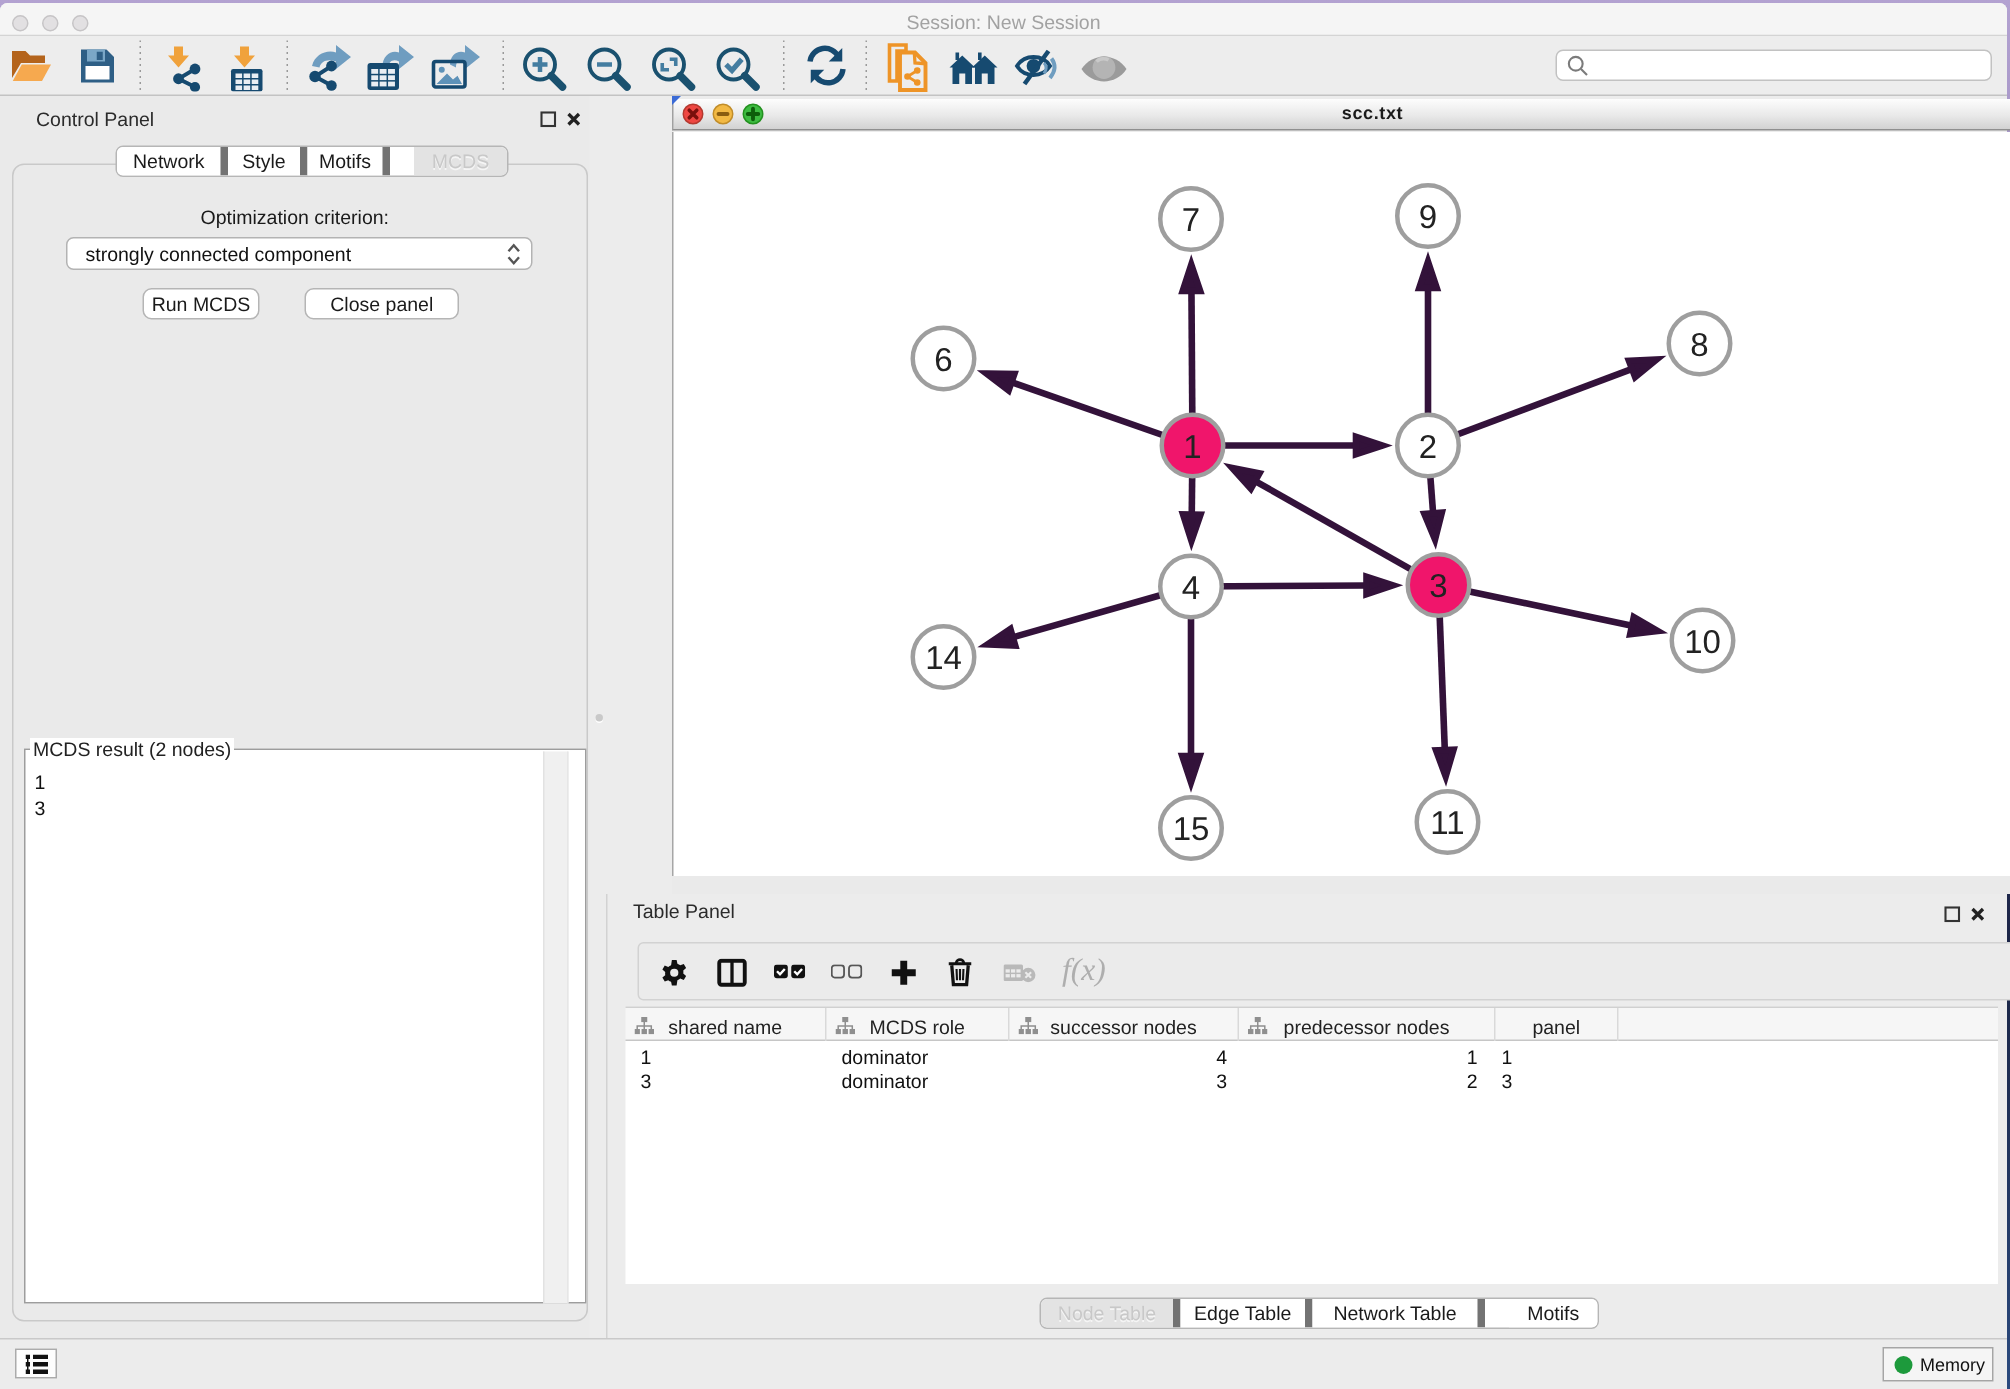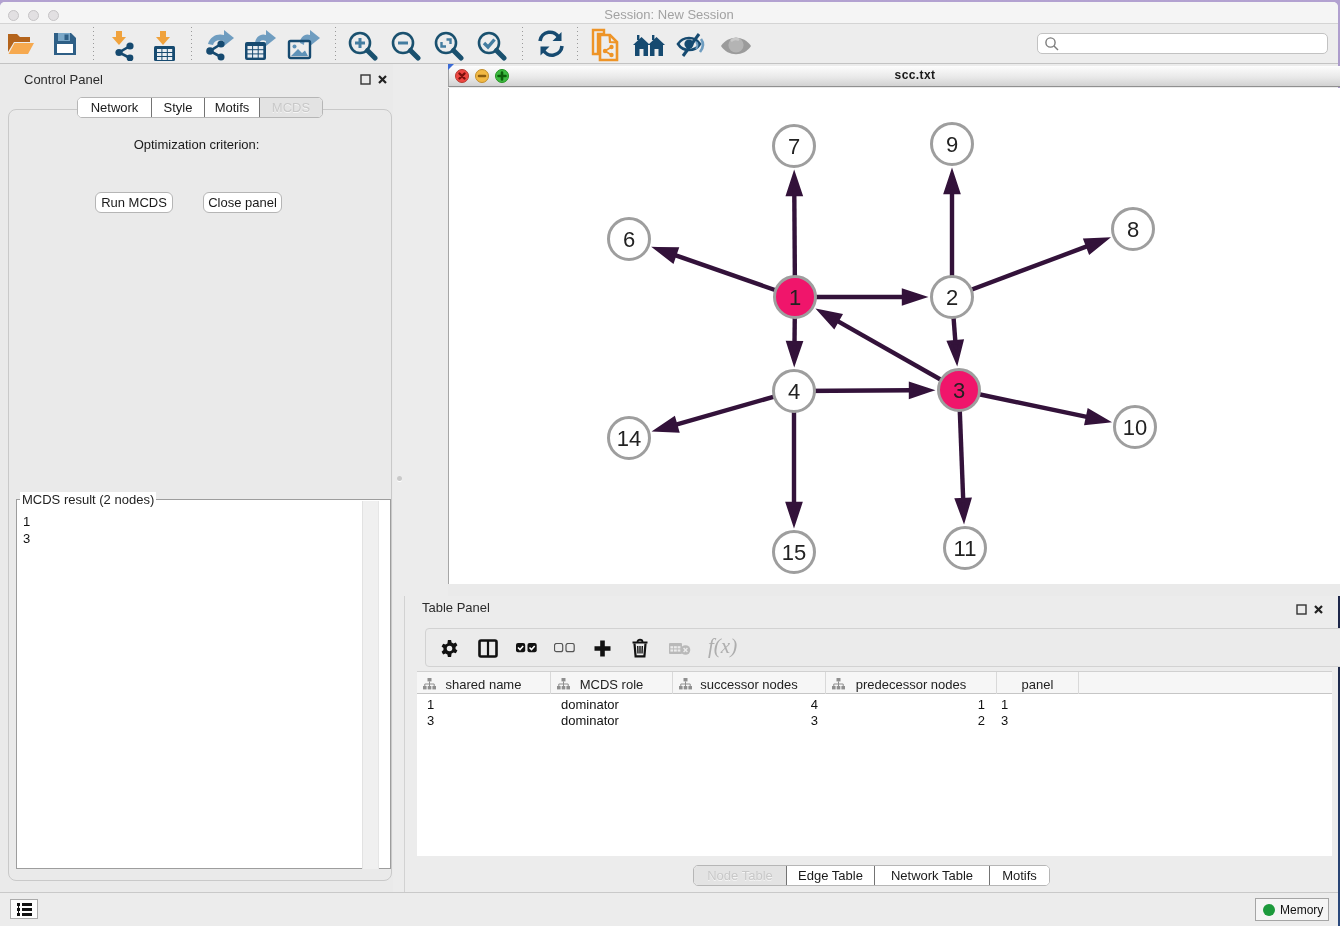--- a/index.html
+++ b/index.html
@@ -25,22 +25,22 @@
 #searchbox { position:absolute; left:1037px; top:9px; width:291px; height:21px;
   background:#fff; border:1px solid #c2c2c2; border-radius:5px; }
 
 #cp { left:0; top:64px; width:393px; height:828px; background:#eaeaea; }
 #cp-title { position:absolute; left:24px; top:8px; font-size:13px; color:#2b2b2b; }
 #cp-body { position:absolute; left:8px; top:45px; width:384px; height:772px;
   border:1px solid #c9c9c9; border-radius:8px; }
 .tabgrp { position:absolute; display:flex; height:21px; border:1px solid #b6b6b6;
   border-radius:5px; overflow:hidden; background:#fff; }
 .tabgrp .tab { font-size:13px; color:#1a1a1a; text-align:center; line-height:19px;
-  border-right:1px solid #737373; background:#fff; }
-.tabgrp .tab:last-child { border-right:none; }
+  border-right:5px solid #737373; background:#fff; }
+.tabgrp .tab:last-child { border-right:none;margin-left:16px; }
 .tabgrp .sel { background:#e3e3e3; color:#c8c8c8; text-shadow:0 1px 0 #f5f5f5; }
 .btn { position:absolute; height:21px; background:#fff; border:1px solid #b5b5b5;
   border-radius:6px; font-size:13px; color:#1a1a1a; text-align:center; line-height:19px; }
 
 #net { left:404px; top:64px; width:934px; height:532px;margin-left:44px; }
 #net-tb { position:absolute; left:0; top:2px; width:934px; height:21px;
   background:linear-gradient(180deg,#fdfdfd,#e9e9e9 55%,#d2d2d2);
   border-bottom:1px solid #8f8f8f; border-left:1px solid #a0a0a0; }
 #net-title { position:absolute; top:4px; left:0; width:934px; text-align:center;
   font-size:12px; font-weight:bold; letter-spacing:0.4px; color:#1a1a1a; }
@@ -218,22 +218,29 @@
     <rect x="2" y="1" width="9" height="9" fill="none" stroke="#333" stroke-width="1.4"></rect>
     <path d="M20 2 L27 9 M27 2 L20 9" stroke="#222" stroke-width="2.2"></path>
   </svg>
   <div class="tabgrp" style="left:77px;top:33px;">
     <div class="tab" style="width:74px;">Network</div>
     <div class="tab" style="width:53px;">Style</div>
     <div class="tab" style="width:55px;">Motifs</div>
     <div class="tab sel" style="width:62px;">MCDS</div>
   </div>
   <div class="abs" style="left:0;top:73px;width:393px;text-align:center;font-size:13px;color:#1a1a1a;">Optimization criterion:</div>
+  <div class="abs" style="left:44px;top:94px;width:311px;height:22px;background:#fff;border:1px solid #b3b3b3;border-radius:5px;">
+    <div style="position:absolute;left:12px;top:3px;font-size:13px;color:#111;">strongly connected component</div>
+    <svg style="position:absolute;right:6px;top:3px" width="11" height="15" viewBox="0 0 11 15">
+      <path d="M2 5.5 L5.5 1.5 L9 5.5" fill="none" stroke="#555" stroke-width="1.6"></path>
+      <path d="M2 9.5 L5.5 13.5 L9 9.5" fill="none" stroke="#555" stroke-width="1.6"></path>
+    </svg>
+  </div>
   <div class="btn" style="left:95px;top:128px;width:78px;">Run MCDS</div>
-  <div class="btn" style="left:203px;top:128px;width:79px;">Close panel</div>
+  <div class="btn" style="left:203px;top:128px;width:103px;">Close panel</div>
   <div class="abs" style="left:16px;top:435px;width:375px;height:370px;background:#fff;border:1px solid #9d9d9d;">
     <div style="position:absolute;right:11px;top:1px;width:17px;height:368px;background:#f0f0f0;border-left:1px solid #e2e2e2;border-right:1px solid #e6e6e6;"></div>
     <div style="position:absolute;left:6px;top:13px;font-size:13px;color:#111;line-height:17px;">1<br>3</div>
   </div>
   <div class="abs" style="left:20px;top:428px;padding:0 2px;background:#fff;font-size:13px;color:#222;">MCDS result (2 nodes)</div>
   <div class="abs" style="left:397px;top:412px;width:5px;height:5px;border-radius:50%;background:#c9c9c9;box-shadow:0 1px 0 #fff;"></div>
 </div>
 <div class="abs" id="net">
   <div id="net-tb"></div>
   <div id="net-title">scc.txt</div>

